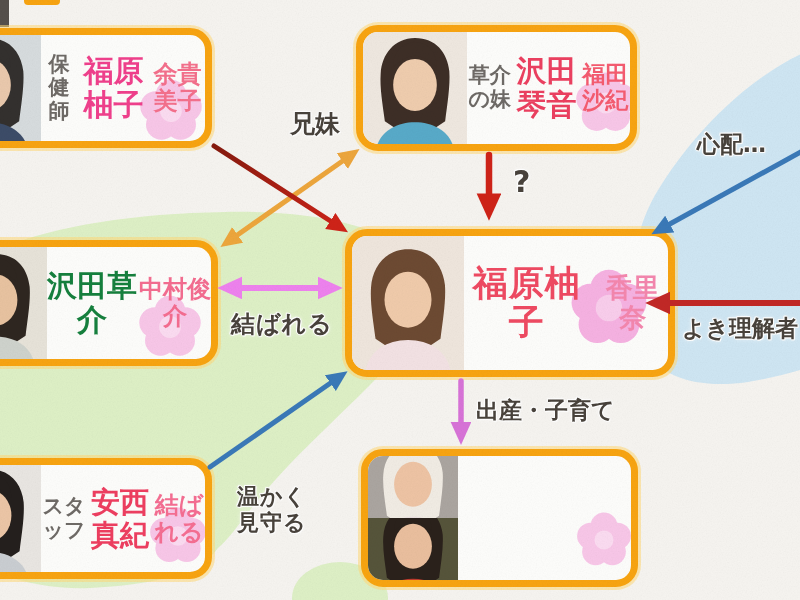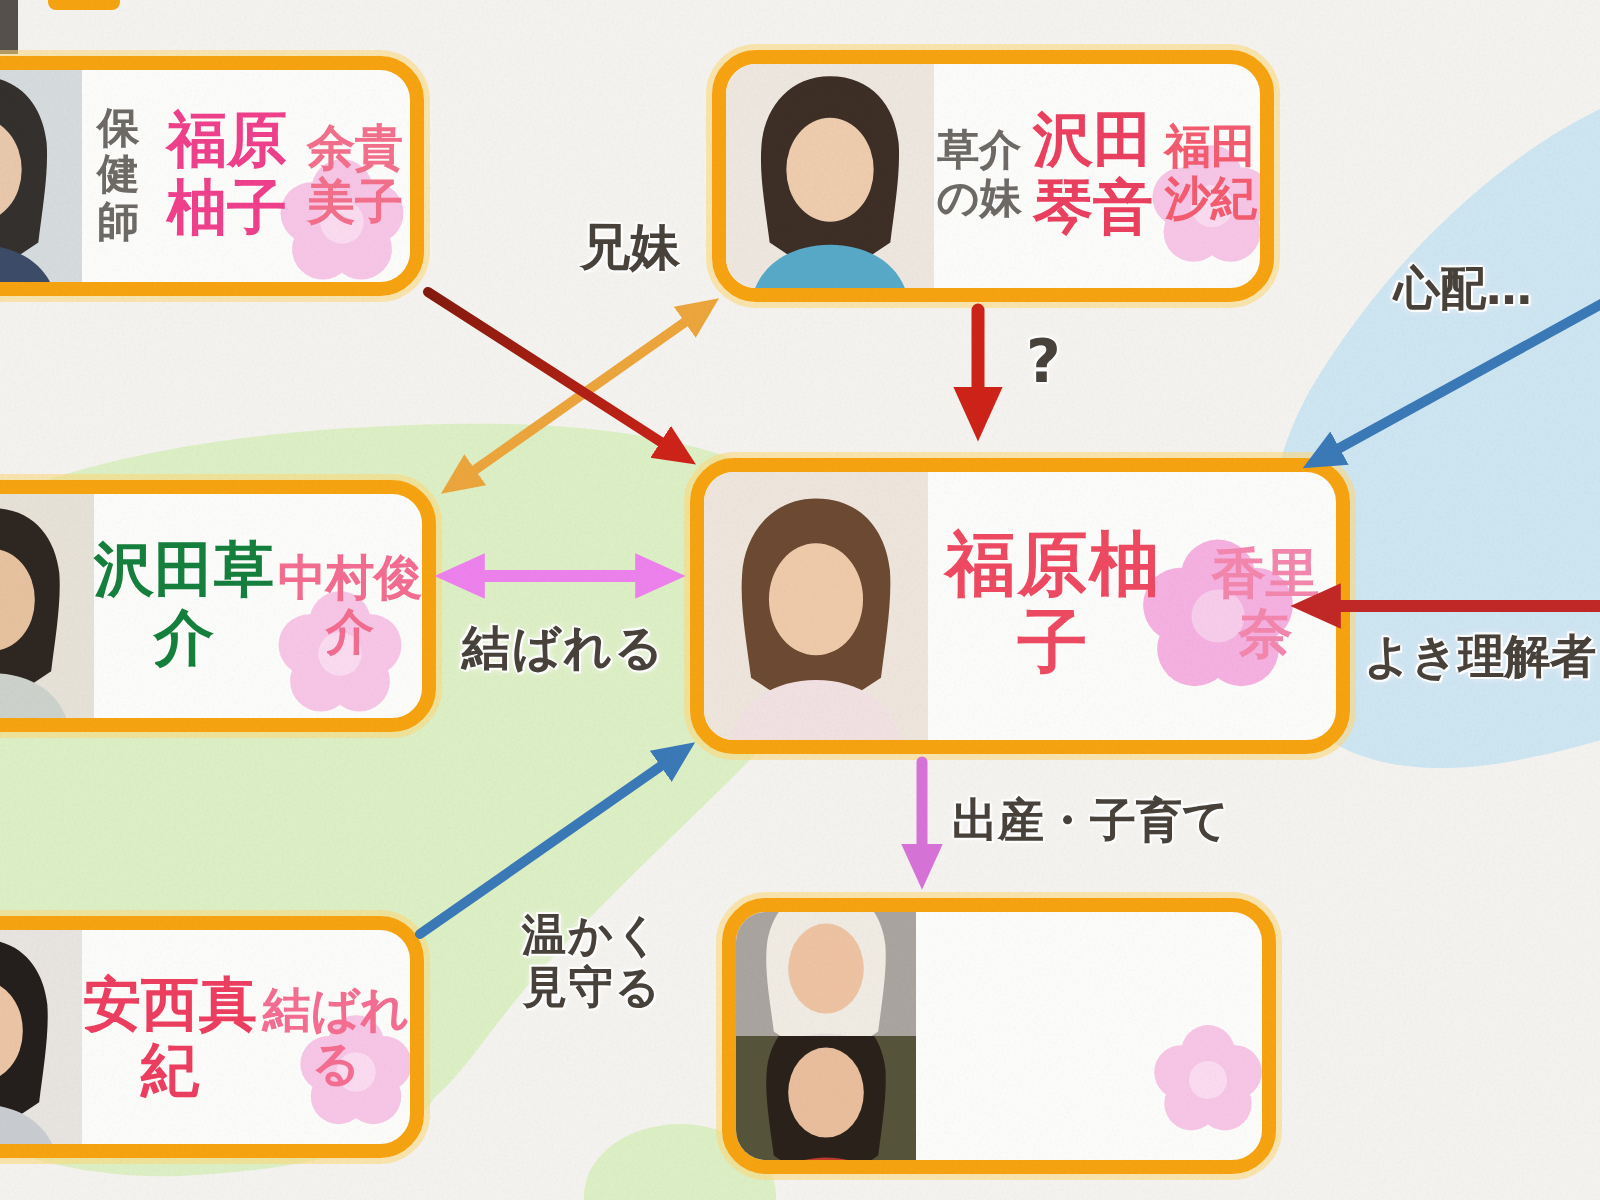--- a/index.html
+++ b/index.html
@@ -68,21 +68,21 @@
   
   .lbl{
     position:absolute;font-weight:700;color:#48423b;white-space:nowrap;
     text-shadow:0 1px 0 #fff,0 -1px 0 #fff,1px 0 0 #fff,-1px 0 0 #fff,1px 1px 0 #fff,-1px -1px 0 #fff,0 0 5px #fff;
     z-index:6;
   }
   .lbl-strict{left:38px;top:163px;font-size:23px;}
   .lbl-sib{left:290px;top:107px;font-size:25px;}
   .lbl-q{left:513px;top:164px;font-size:30px;}
   .lbl-tied{left:231px;top:308px;font-size:24px;letter-spacing:1px;}
-  .lbl-warm{left:237px;top:456px;font-size:22px;width:94px;text-align:right;white-space:normal;line-height:1.2;letter-spacing:1px;}
+  .lbl-warm{left:237px;top:484px;font-size:22px;width:94px;text-align:left;white-space:normal;line-height:1.2;letter-spacing:1px;}
   .lbl-birth{left:476px;top:395px;font-size:23px;}
   .lbl-worry{left:697px;top:129px;font-size:23px;}
   .lbl-good{left:682px;top:313px;font-size:23px;}
 
   
   .frag-photo{position:absolute;left:0;top:0;width:9px;height:27px;background:#55504b;z-index:1;}
   .frag-border{position:absolute;left:24px;top:0;width:36px;height:5px;background:#f8a411;border-radius:0 0 4px 4px;z-index:1;}
 
   .noise{z-index:9;mix-blend-mode:multiply;opacity:.55;}
   .arrows{z-index:5;}
@@ -225,20 +225,21 @@
   <div class="card c5">
     <div class="photo">
       <svg viewBox="0 0 100 120" preserveAspectRatio="xMidYMid slice" style="--pbg:#e9e6e2;--phair:#241f1d;--pskin:#ecc6a6;--pshirt:#caced2">
           <use href="#portrait" xlink:href="#portrait"></use>
         </svg>
     </div>
     <svg class="flower" viewBox="0 0 100 100">
         <use href="#flower5" xlink:href="#flower5"></use>
       </svg>
     <div class="info">
+      <div class="role">スタッフ</div>
       <div class="name">安西真紀</div>
       <div class="actor">結ばれる</div>
     </div>
   </div>
 
   <div class="card c6">
     <div class="photo split">
       <svg viewBox="0 0 100 120" preserveAspectRatio="xMidYMid slice" style="--pbg:#aba5a0;--phair:#f1ece4;--pskin:#eec4a4;--pshirt:#eadfdf">
           <use href="#portrait" xlink:href="#portrait"></use>
         </svg>

